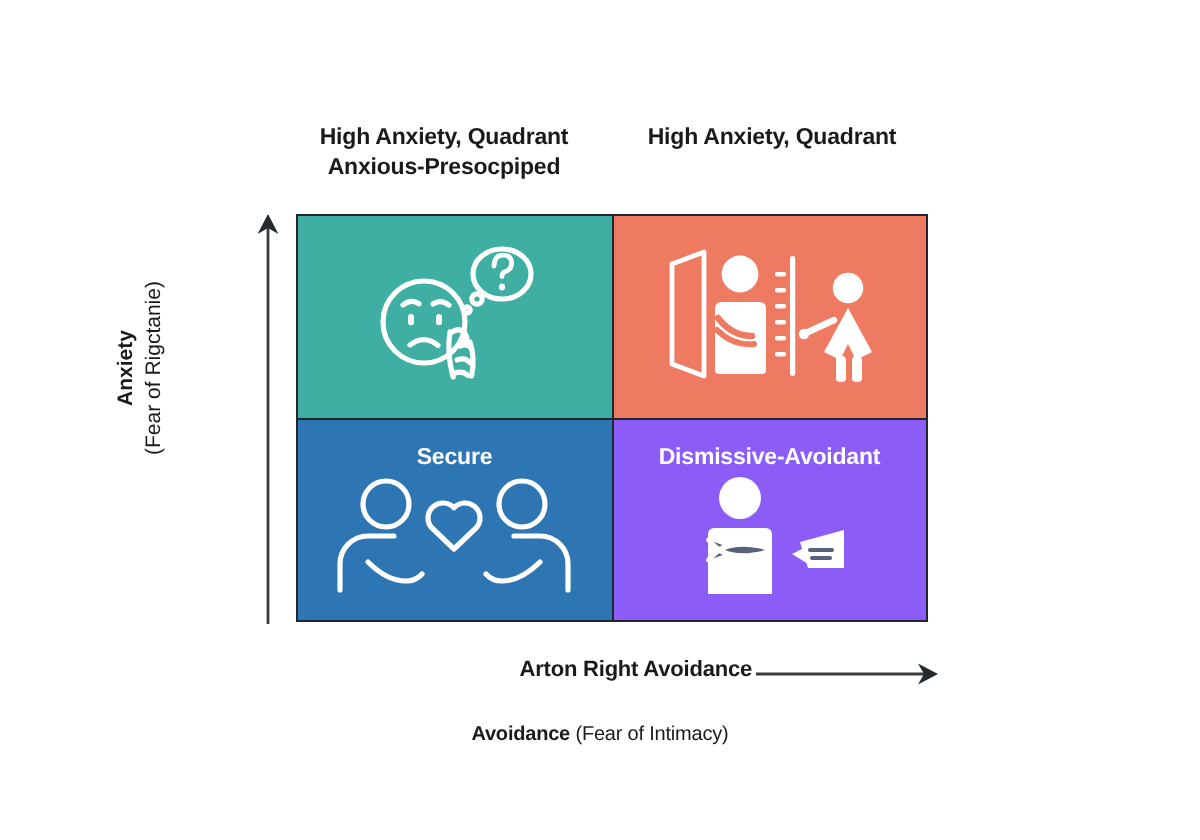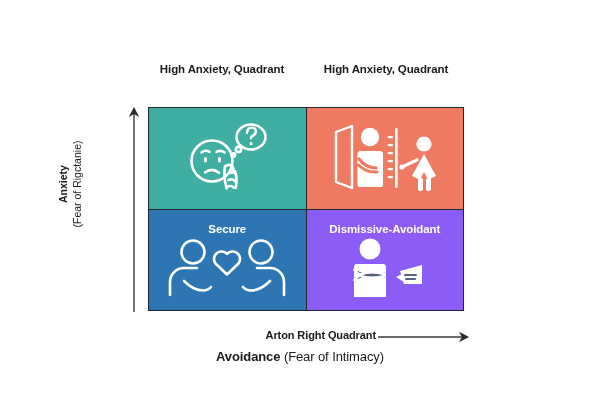--- a/index.html
+++ b/index.html
@@ -107,37 +107,38 @@
     width: 176px;
     text-align: right;
     font-size: 11px;
     font-weight: bold;
     color: #1a1a1a;
     letter-spacing: -0.1px;
   }
   #label-x-bottom {
     position: absolute;
     left: 180px;
-    top: 349px;
+    top: 362px;
     width: 240px;
     text-align: center;
-    font-size: 13px;
+    font-size: 10px;
     color: #1a1a1a;
     letter-spacing: -0.1px;
   }
   #label-x-bottom .strong { font-weight: bold; }
   #label-x-bottom .light  { font-weight: normal; }
 </style>
 </head>
 <body>
 
 <div id="diagram">
 
   <div id="heading-left" class="top-heading">
     <span class="heading-accent">High Anxiety, Quadrant</span>
+    <span class="heading-accent">Anxious-Presocpiped</span>
   </div>
 
   <div id="heading-right" class="top-heading">
     <span class="heading-accent">High Anxiety, Quadrant</span>
   </div>
 
   <div id="axis-y">
     <svg width="16" height="206" viewBox="0 0 16 206">
       <line x1="8" y1="206" x2="8" y2="7" stroke="#3a3a3a" stroke-width="1.4"></line>
       <path d="M8 1 L13.2 11 L8 8 L2.8 11 Z" fill="#222a2e"></path>
@@ -255,21 +256,21 @@
             <path d="M79 38 h11"></path>
             <path d="M80 42 h9"></path>
           </g>
           <path d="M70 40 L78 36 L78 45 Z"></path>
         </g>
       </svg>
     </div>
 
   </div>
 
-  <div id="label-x-top">Arton Right Quadrant</div>
+  <div id="label-x-top">Arton Right Avoidance</div>
 
   <div id="axis-x">
     <svg width="92" height="14" viewBox="0 0 92 14">
       <line x1="0" y1="7" x2="84" y2="7" stroke="#3a3a3a" stroke-width="1.4"></line>
       <path d="M91 7 L81 12.2 L84 7 L81 1.8 Z" fill="#222a2e"></path>
     </svg>
   </div>
 
   <div id="label-x-bottom">
     <span class="strong">Avoidance</span><span class="light"> (Fear of Intimacy)</span>

